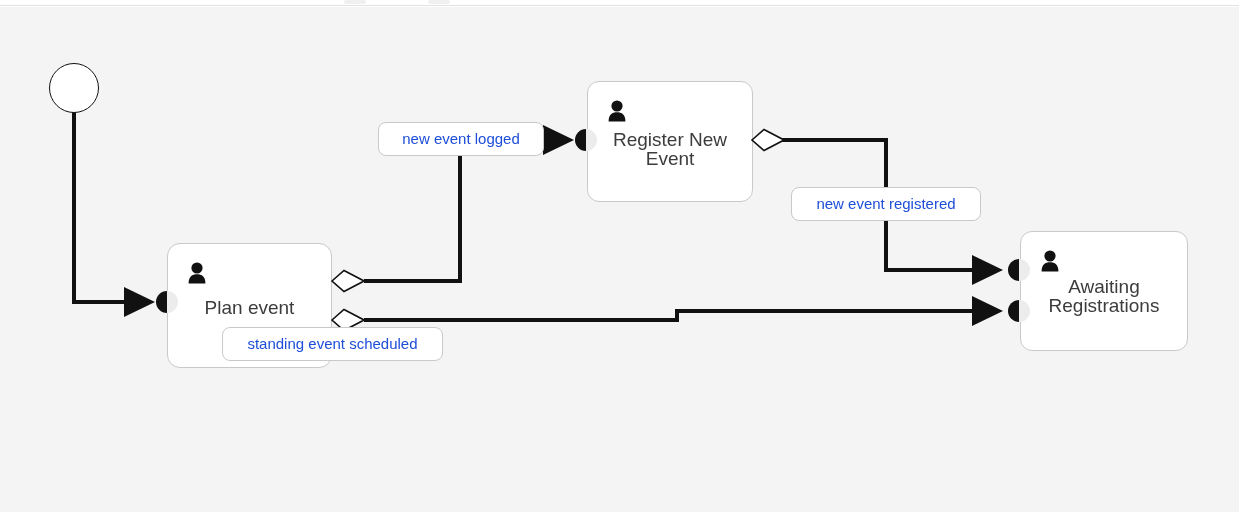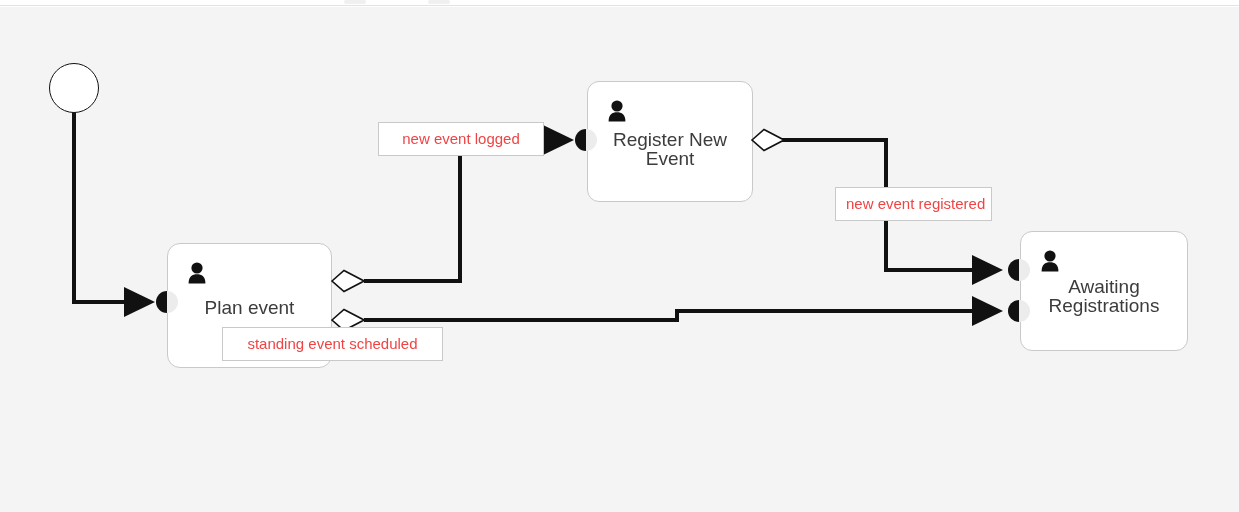--- a/index.html
+++ b/index.html
@@ -123,28 +123,28 @@
     border-radius: 50%;
     background: #ffffff;
     box-sizing: border-box;
   }
 
   
   .edge-label {
     position: absolute;
     background: #ffffff;
     border: 1px solid #c9c9c9;
-    border-radius: 0;
-    box-sizing: border-box;
-    color: #ef4444;
+    border-radius: 8px;
+    box-sizing: border-box;
+    color: #1d4ed8;
     font-size: 15px;
     line-height: 32px;
     text-align: center;
     white-space: nowrap;
-    padding: 0 10px;
+    padding: 0 18px;
     height: 34px;
   }
 </style>
 </head>
 <body>
 
 <div id="app">
 
   <div id="toolbar-strip">
     <div id="toolbar-ghost-1"></div>
@@ -217,17 +217,17 @@
       </div>
       <div class="node-label" style="top:45px;">Awaiting
 Registrations</div>
     </div>
     <div class="in-arrow" style="left:972px; top:248px;"></div>
     <div class="in-port" style="left:1008px; top:252px;"></div>
     <div class="in-arrow" style="left:972px; top:289px;"></div>
     <div class="in-port" style="left:1008px; top:293px;"></div>
 
     <div class="edge-label" style="left:378px; top:115px; width:166px;">new event logged</div>
-    <div class="edge-label" style="left:835px; top:180px; width:157px;">new event registered</div>
+    <div class="edge-label" style="left:791px; top:180px; width:190px;">new event registered</div>
     <div class="edge-label" style="left:222px; top:320px; width:221px;">standing event scheduled</div>
 
   </div>
 </div>
 
 </body></html>

